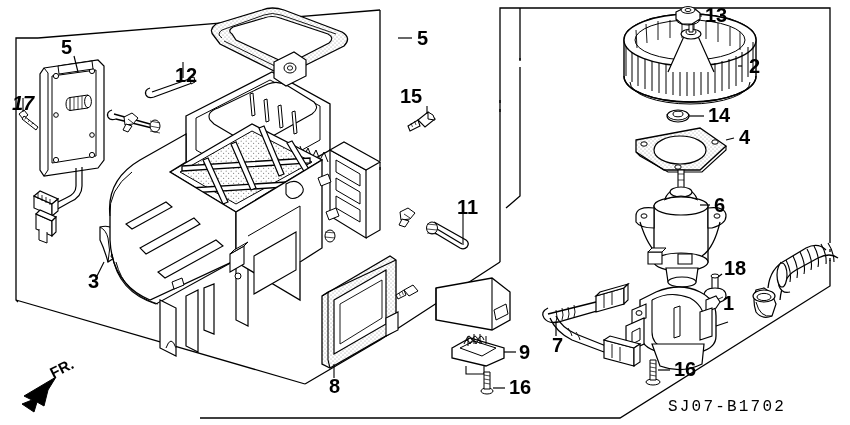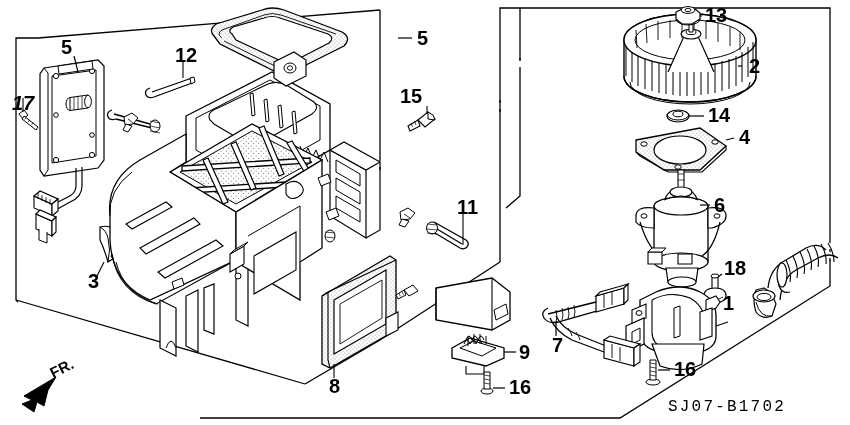--- a/index.html
+++ b/index.html
@@ -484,21 +484,21 @@
   <span class="callout" style="left:749px;top:59px;">2</span>
   <span class="callout" style="left:88px;top:274px;">3</span>
   <span class="callout" style="left:739px;top:130px;">4</span>
   <span class="callout" style="left:417px;top:31px;">5</span>
   <span class="callout" style="left:714px;top:198px;">6</span>
   <span class="callout" style="left:552px;top:338px;">7</span>
   <span class="callout" style="left:329px;top:379px;">8</span>
   <span class="callout" style="left:519px;top:345px;">9</span>
   <span class="callout" style="left:61px;top:40px;">5</span>
   <span class="callout" style="left:457px;top:200px;">11</span>
-  <span class="callout" style="left:175px;top:48px;text-align:center;">12</span>
+  <span class="callout" style="left:175px;top:68px;text-align:center;">12</span>
   <span class="callout" style="left:705px;top:8px;">13</span>
   <span class="callout" style="left:708px;top:108px;">14</span>
   <span class="callout" style="left:400px;top:89px;">15</span>
   <span class="callout" style="left:674px;top:362px;">16</span>
   <span class="callout" style="left:509px;top:380px;">16</span>
   <span class="callout" style="left:12px;top:96px;font-style:italic;">17</span>
   <span class="callout" style="left:724px;top:261px;">18</span>
 
   <div id="frlabel">FR.</div>
   <div id="diagcode">SJ07-B1702</div>

